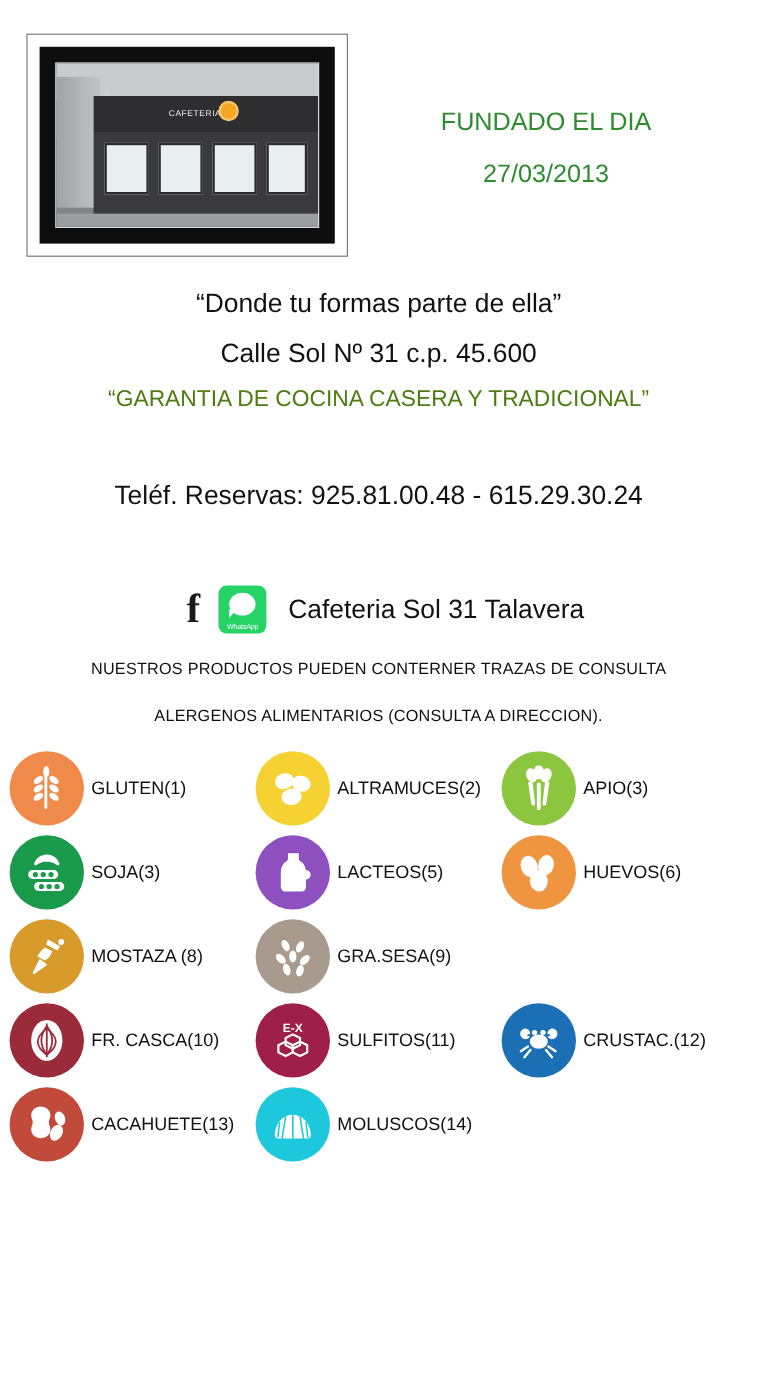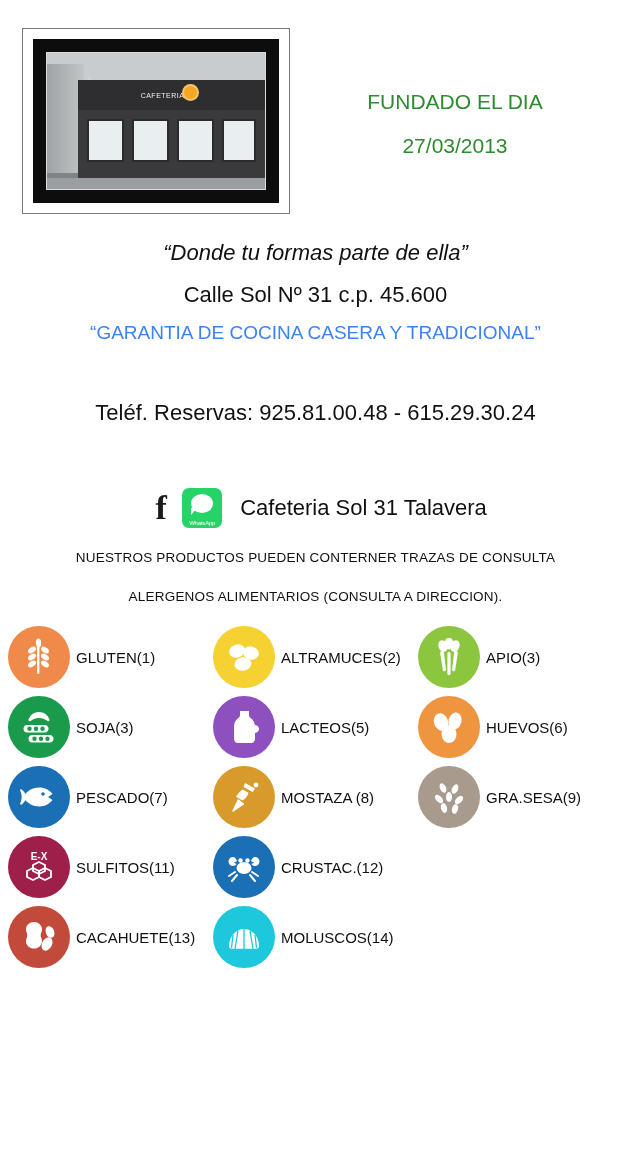--- a/index.html
+++ b/index.html
@@ -106,33 +106,32 @@
     text-align: center;
     width: 250px;
   }
 
   
   .tagline {
     text-align: center;
     font-size: 22px;
     margin-top: 26px;
     color: #111;
-    font-style: italic;
   }
   .addr {
     text-align: center;
     font-size: 22px;
     margin-top: 16px;
     color: #111;
   }
   .guarantee {
     text-align: center;
     font-size: 19px;
     margin-top: 14px;
-    color: #3b82f6;
+    color: #4d7c0f;
   }
   .phones {
     text-align: center;
     font-size: 22px;
     margin-top: 56px;
     color: #111;
   }
 
   
   .social-row {
@@ -393,34 +392,20 @@
                 <ellipse cx="19" cy="24" rx="7.5" ry="9" transform="rotate(-4 19 24)"></ellipse>
               </g>
             </svg>
           </div>
         </div>
         <div class="al-lbl">HUEVOS(6)</div>
       </div>
     </div>
     <div class="al-row">
       <div class="al-cell">
-        <div class="al-ico" style="background: rgb(27, 111, 181);">
-          <div class="g">
-            <svg width="40" height="26" viewBox="0 0 40 26">
-              <g fill="#fff">
-                <path d="M4 13c4-6.5 10-9.5 16.5-9.5 5.5 0 10 2.6 13 6.4l-4.5 3.1 4.5 3.1c-3 3.8-7.5 6.4-13 6.4C14 22.5 8 19.5 4 13z"></path>
-                <path d="M2.5 5.5C5 7 6.5 9.5 7.5 13c-1 3.5-2.5 6-5 7.5-.8.5-1.6-.2-1.3-1 1-2.2 1.5-4.3 1.5-6.5s-.5-4.3-1.5-6.5c-.3-.8.5-1.5 1.3-1z"></path>
-                <circle cx="24" cy="10" r="1.8" fill="#1b6fb5"></circle>
-              </g>
-            </svg>
-          </div>
-        </div>
-        <div class="al-lbl">PESCADO(7)</div>
-      </div>
-      <div class="al-cell">
         <div class="al-ico" style="background: rgb(215, 154, 43);">
           <div class="g">
             <svg width="34" height="34" viewBox="0 0 34 34">
               <g fill="#fff">
                 <path d="M18 3l10 5.5-2.2 3.6-9.3-5z"></path>
                 <path d="M15.5 9.5l6 3.3c-1 3.5-3 6-6 7.6L9 16.8c1.8-3 3.8-5.3 6.5-7.3z"></path>
                 <path d="M11 19l-5.6 11.5c-.4.8.5 1.6 1.3 1.1L17.5 24z"></path>
                 <circle cx="29" cy="5" r="2.4"></circle>
               </g>
             </svg>
@@ -442,20 +427,39 @@
                 <ellipse cx="24" cy="29" rx="3" ry="5" transform="rotate(15 24 29)"></ellipse>
               </g>
             </svg>
           </div>
         </div>
         <div class="al-lbl">GRA.SESA(9)</div>
       </div>
     </div>
     <div class="al-row">
       <div class="al-cell">
+        <div class="al-ico" style="background: rgb(156, 43, 58);">
+          <div class="g">
+            <svg width="30" height="36" viewBox="0 0 30 36">
+              <g fill="#fff">
+                <path d="M15 1c7 0 13 7 13 17 0 9-5.8 17-13 17S2 27 2 18C2 8 8 1 15 1z"></path>
+                <g stroke="#9c2b3a" stroke-width="1.5" fill="none">
+                  <path d="M15 4v28"></path>
+                  <path d="M15 6c-3 4-4.5 8-4.5 12S12 26 15 30"></path>
+                  <path d="M15 6c3 4 4.5 8 4.5 12S18 26 15 30"></path>
+                  <path d="M15 8c-5 4-7.5 7-7.5 11s2.5 7.5 7.5 11"></path>
+                  <path d="M15 8c5 4 7.5 7 7.5 11s-2.5 7.5-7.5 11"></path>
+                </g>
+              </g>
+            </svg>
+          </div>
+        </div>
+        <div class="al-lbl">FR. CASCA(10)</div>
+      </div>
+      <div class="al-cell">
         <div class="al-ico" style="background: rgb(158, 31, 74);">
           <div class="g">
             <svg width="36" height="36" viewBox="0 0 36 36">
               <g fill="#fff">
                 <text x="18" y="11" font-family="Liberation Sans, sans-serif" font-size="10" font-weight="bold" text-anchor="middle">E-X</text>
                 <g fill="none" stroke="#fff" stroke-width="1.8">
                   <polygon points="12,16 18,13 24,16 24,22 18,25 12,22"></polygon>
                   <polygon points="6,22 12,19 18,22 18,28 12,31 6,28"></polygon>
                   <polygon points="18,22 24,19 30,22 30,28 24,31 18,28"></polygon>
                 </g>

